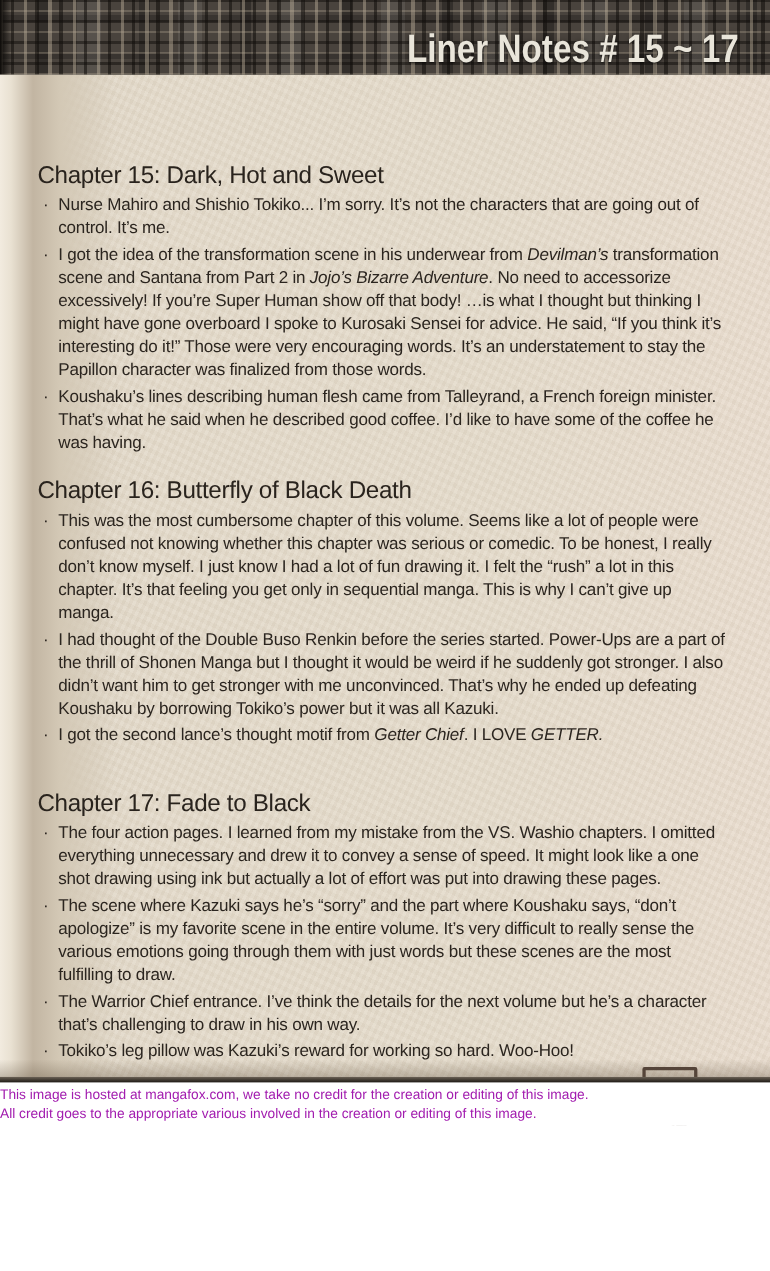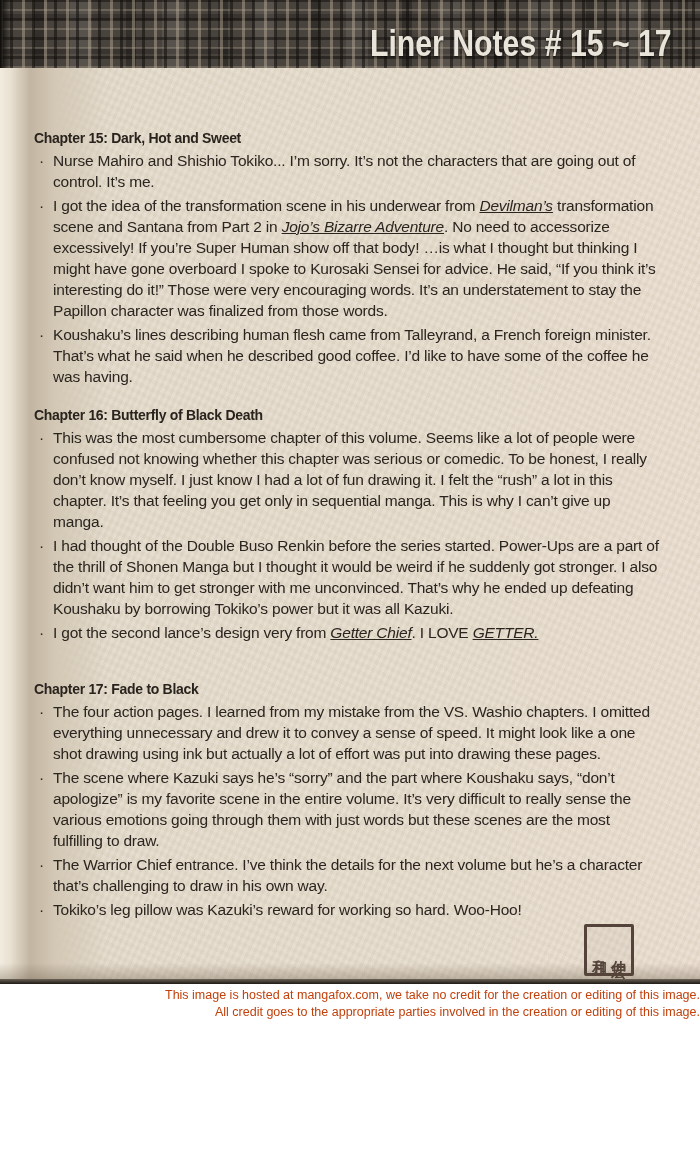--- a/index.html
+++ b/index.html
@@ -41,29 +41,29 @@
   .paper::before{ 
     content:"";position:absolute;left:0;top:0;bottom:0;width:110px;pointer-events:none;
     background:linear-gradient(90deg,#f2ebdf 0px,#e9e1d2 10px,#c2b5a2 30px,#d3c8b5 54px,rgba(227,218,203,0) 105px);
   }
   .paper::after{ 
     content:"";position:absolute;left:0;right:0;bottom:0;height:16px;pointer-events:none;
     background:linear-gradient(180deg,rgba(90,75,55,0),rgba(90,75,55,.30));
   }
   .paper-content{position:relative;padding:62px 40px 0 34px;}
   .chapter{
-    margin:0 0 4px 0;font-size:14px;font-weight:700;letter-spacing:-.3px;color:#29231d;
+    margin:16px 0 4px 0;font-size:22px;font-weight:400;letter-spacing:-.3px;color:#29231d;
   }
   .section{margin:0;}
   .gap-md{margin-top:20px;}
   .gap-lg{margin-top:38px;}
   .bullet{display:flex;margin:0 0 3px 0;font-size:15.5px;line-height:21px;letter-spacing:-.2px;}
   .bullet .marker{flex:0 0 14px;padding-left:5px;color:#29231d;}
   .bullet .txt{flex:1;}
-  .it{font-style:italic;text-decoration:underline;}
+  .it{font-style:italic;}
   .closing-row{
     display:flex;justify-content:space-between;align-items:baseline;
     margin-top:16px;font-size:16px;letter-spacing:-.2px;
   }
   .seal-row{display:flex;justify-content:flex-end;padding-right:26px;margin-top:4px;}
   .seal{
     width:44px;height:46px;border:3px solid #53433a;border-radius:2px;
     color:#53433a;display:flex;flex-direction:row-reverse;justify-content:center;
     align-items:center;gap:1px;background:rgba(83,67,58,.04);
   }
@@ -72,21 +72,21 @@
     font-family:"DejaVu Sans",sans-serif;font-size:15px;line-height:1.2;
     font-weight:700;letter-spacing:2px;
   }
   
   .edge-band{
     position:absolute;left:0;right:0;bottom:36px;height:8px;
     background:linear-gradient(180deg,#6b6256,#27221c 55%,#100e0b);
   }
   .site-footer{
     position:absolute;left:0;right:0;bottom:0;height:36px;background:#ffffff;
-    text-align:right;color:#c2410c;font-size:12.5px;line-height:1.38;padding-top:3px;
+    text-align:left;color:#a21caf;font-size:12.5px;line-height:1.38;padding-top:3px;
   }
 </style>
 </head>
 <body>
 
 <div class="page">
 
   <div class="banner">
     <div class="page-title">Liner Notes # 15 ~ 17</div>
   </div>
@@ -115,21 +115,21 @@
         <div class="bullet">
           <span class="marker">·</span>
           <span class="txt"><span>This was the most cumbersome chapter of this volume. Seems like a lot of people were confused not knowing whether this chapter was serious or comedic. To be honest, I really don’t know myself. I just know I had a lot of fun drawing it. I felt the “rush” a lot in this chapter. It’s that feeling you get only in sequential manga. This is why I can’t give up manga.</span></span>
         </div>
         <div class="bullet">
           <span class="marker">·</span>
           <span class="txt"><span>I had thought of the Double Buso Renkin before the series started. Power-Ups are a part of the thrill of Shonen Manga but I thought it would be weird if he suddenly got stronger. I also didn’t want him to get stronger with me unconvinced. That’s why he ended up defeating Koushaku by borrowing Tokiko’s power but it was all Kazuki.</span></span>
         </div>
         <div class="bullet">
           <span class="marker">·</span>
-          <span class="txt"><span>I got the second lance’s design very from </span><span class="it">Getter Chief</span><span>. I LOVE </span><span class="it">GETTER.</span></span>
+          <span class="txt"><span>I got the second lance’s thought motif from </span><span class="it">Getter Chief</span><span>. I LOVE </span><span class="it">GETTER.</span></span>
         </div>
       </div>
 
       <div class="section gap-lg">
         <h2 class="chapter">Chapter 17: Fade to Black</h2>
         <div class="bullet">
           <span class="marker">·</span>
           <span class="txt"><span>The four action pages. I learned from my mistake from the VS. Washio chapters. I omitted everything unnecessary and drew it to convey a sense of speed. It might look like a one shot drawing using ink but actually a lot of effort was put into drawing these pages.</span></span>
         </div>
         <div class="bullet">
@@ -154,16 +154,16 @@
         </div>
       </div>
 
     </div>
   </div>
 
   <div class="edge-band"></div>
 
   <div class="site-footer">
     <div>This image is hosted at mangafox.com, we take no credit for the creation or editing of this image.</div>
-    <div>All credit goes to the appropriate parties involved in the creation or editing of this image.</div>
+    <div>All credit goes to the appropriate various involved in the creation or editing of this image.</div>
   </div>
 
 </div>
 
 </body></html>

